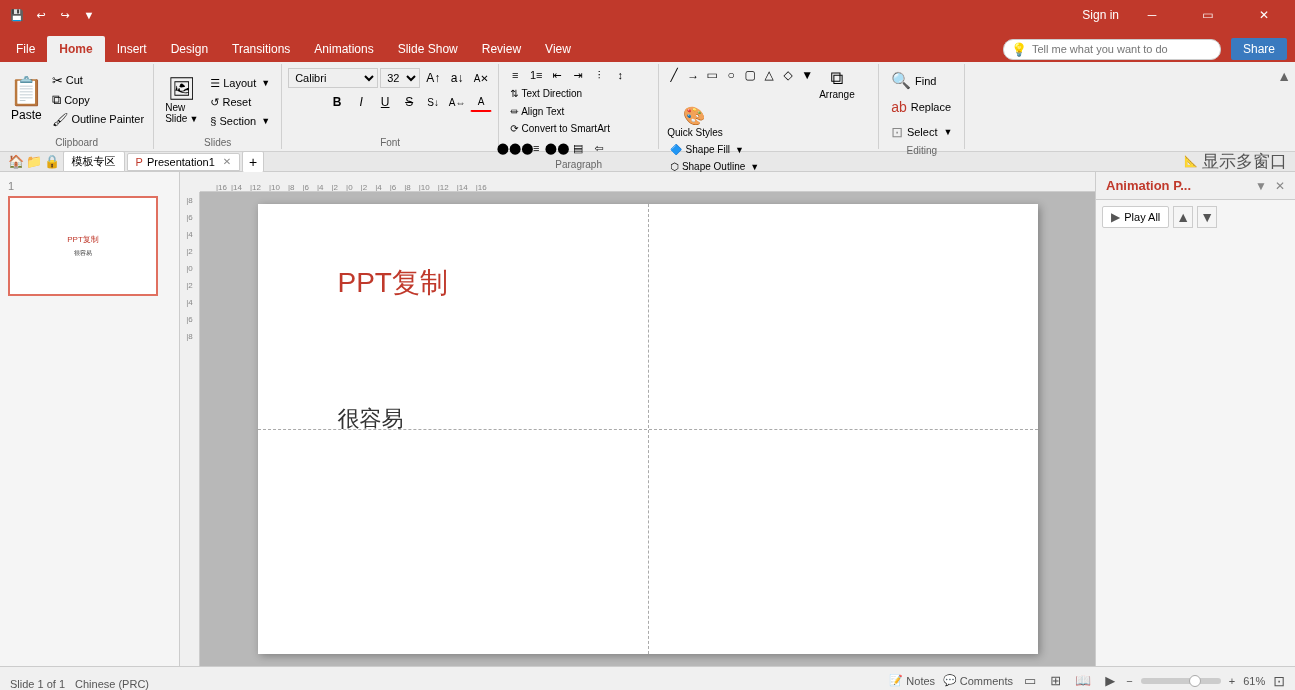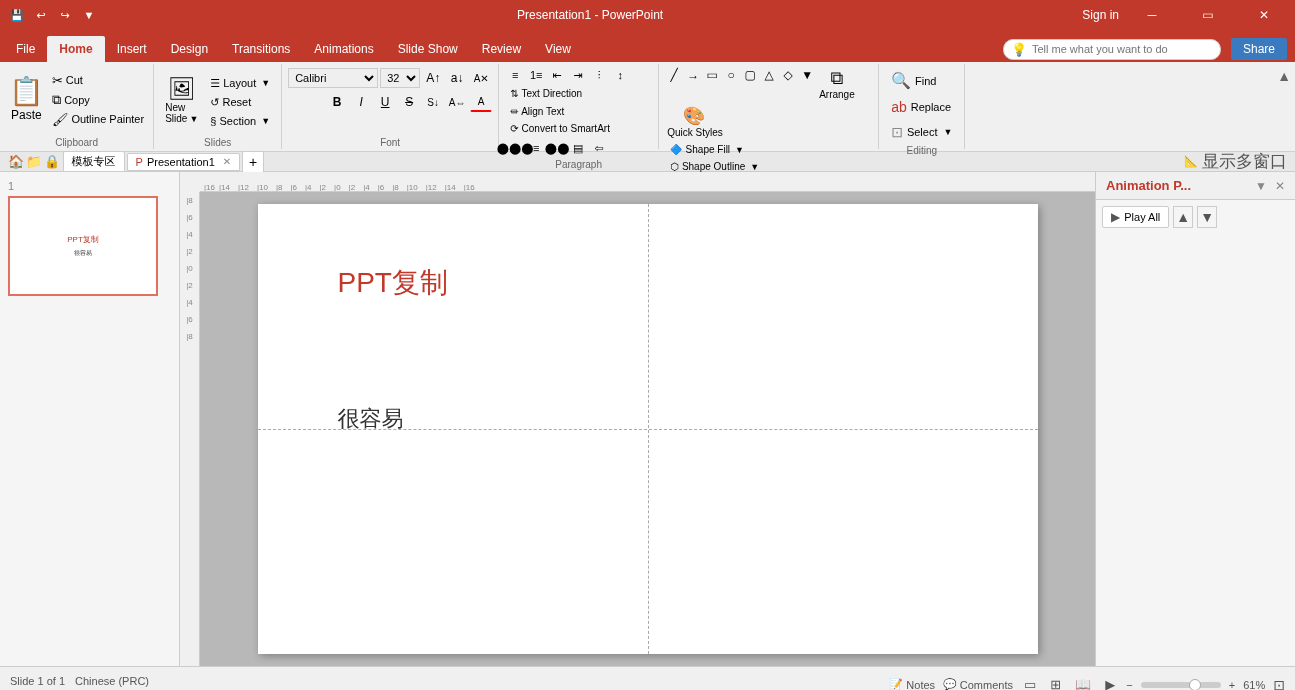--- a/index.html
+++ b/index.html
@@ -68,32 +68,32 @@
 
     
     #animation-panel { width: 200px; background: #f5f5f5; border-left: 1px solid #ccc; display: flex; flex-direction: column; }
     #animation-panel-header { background: #f0f0f0; padding: 6px 10px; display: flex; align-items: center; justify-content: space-between; border-bottom: 1px solid #ccc; }
     #animation-panel-title { font-size: 13px; color: #c0392b; font-weight: 600; }
     #animation-panel-controls { display: flex; align-items: center; gap: 4px; }
     #animation-panel-body { padding: 6px; display: flex; flex-direction: column; gap: 6px; }
     .play-all-btn { display: flex; align-items: center; gap: 4px; padding: 3px 8px; background: white; border: 1px solid #ccc; border-radius: 2px; cursor: pointer; font-size: 11px; }
 
     
-    #status-bar { height: 24px; background: #f0f0f0; border-top: 1px solid #ccc; display: flex; align-items: flex-start; justify-content: space-between; padding: 8px 10px; font-size: 11px; color: #555; }
+    #status-bar { height: 24px; background: #f0f0f0; border-top: 1px solid #ccc; display: flex; align-items: flex-end; justify-content: space-between; padding: 0 10px; font-size: 11px; color: #555; }
     #status-bar-left { display: flex; align-items: center; gap: 10px; }
     #status-bar-right { display: flex; align-items: center; gap: 8px; }
     .status-icon { cursor: pointer; font-size: 13px; }
     .zoom-slider { width: 80px; height: 6px; background: #ccc; border-radius: 3px; position: relative; cursor: pointer; }
     .zoom-thumb { width: 12px; height: 12px; background: white; border: 1px solid #aaa; border-radius: 50%; position: absolute; top: -3px; left: 60%; cursor: pointer; }
     .notes-btn { display: flex; align-items: center; gap: 3px; cursor: pointer; }
     .comments-btn { display: flex; align-items: center; gap: 3px; cursor: pointer; }
     .view-btn { cursor: pointer; padding: 2px 3px; border-radius: 2px; }
 
     
-    .ruler-h { display: flex; align-items: flex-end; height: 20px; font-size: 8px; color: #888; }
+    .ruler-h { display: flex; align-items: flex-end; height: 20px; font-size: 8px; color: #888; margin-left: 12px; }
 
     
     .para-btn { width: 20px; height: 18px; display: flex; align-items: center; justify-content: center; cursor: pointer; border-radius: 2px; font-size: 11px; border: 1px solid transparent; }
 
     
     .group-label-row { font-size: 10px; color: #666; width: 100%; text-align: center; padding: 2px 0 1px 0; }
 
     
     .tell-me-area { display: flex; align-items: center; background: white; border: 1px solid #ccc; border-radius: 10px; padding: 2px 8px; gap: 4px; cursor: pointer; }
     .tell-me-area input { border: none; outline: none; font-size: 11px; width: 160px; }
@@ -123,23 +123,20 @@
 </head>
 <body>
 
 <div id="title-bar">
   <div id="title-bar-left">
 
     <span class="quick-access-icon" title="Save">💾</span>
     <span class="quick-access-icon" title="Undo">↩</span>
     <span class="quick-access-icon" title="Redo">↪</span>
     <span class="quick-access-icon" title="Customize">▼</span>
-  </div>
-  <div id="title-bar-center">
-    <span>Presentation1 - PowerPoint</span>
   </div>
   <div id="title-bar-right">
     <span class="signin-btn">Sign in</span>
     <span class="win-ctrl">─</span>
     <span class="win-ctrl">▭</span>
     <span class="win-ctrl close">✕</span>
   </div>
 </div>
 
 <div id="ribbon-tabs">

